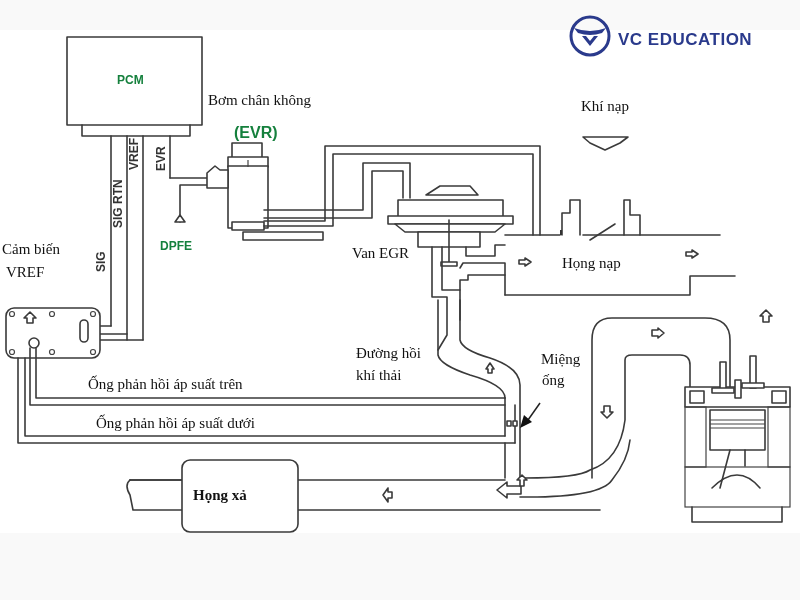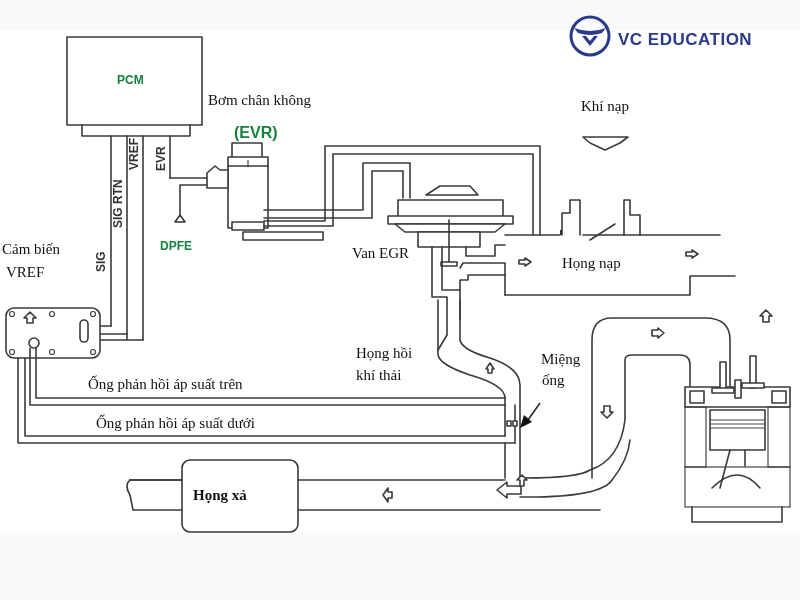--- a/index.html
+++ b/index.html
@@ -182,21 +182,21 @@
 
 <div class="lbl sans" style="left:117px; top:74px; font-size:12px;">PCM</div>
 <div class="lbl" style="left:208px; top:93px;">Bơm chân không</div>
 <div class="lbl sans" style="left:234px; top:125px; font-size:16px;">(EVR)</div>
 <div class="lbl sans" style="left:160px; top:240px; font-size:12px;">DPFE</div>
 <div class="lbl" style="left:2px; top:242px;">Cảm biến</div>
 <div class="lbl" style="left:6px; top:265px;">VREF</div>
 <div class="lbl" style="left:352px; top:246px;">Van EGR</div>
 <div class="lbl" style="left:581px; top:99px;">Khí nạp</div>
 <div class="lbl" style="left:562px; top:256px;text-align:right;">Họng nạp</div>
-<div class="lbl" style="left:356px; top:346px;">Họng hồi</div>
+<div class="lbl" style="left:356px; top:346px;">Đường hồi</div>
 <div class="lbl" style="left:356px; top:368px;">khí thải</div>
 <div class="lbl" style="left:541px; top:352px;">Miệng</div>
 <div class="lbl" style="left:542px; top:373px;">ống</div>
 <div class="lbl" style="left:88px; top:377px;">Ống phản hồi áp suất trên</div>
 <div class="lbl" style="left:96px; top:416px;">Ống phản hồi áp suất dưới</div>
 <div class="lbl" style="left:193px; top:488px;font-weight:bold;">Họng xả</div>
 
 <div class="vert" style="left:95px; top:272px;">SIG</div>
 <div class="vert" style="left:112px; top:228px;">SIG RTN</div>
 <div class="vert" style="left:128px; top:170px;">VREF</div>

